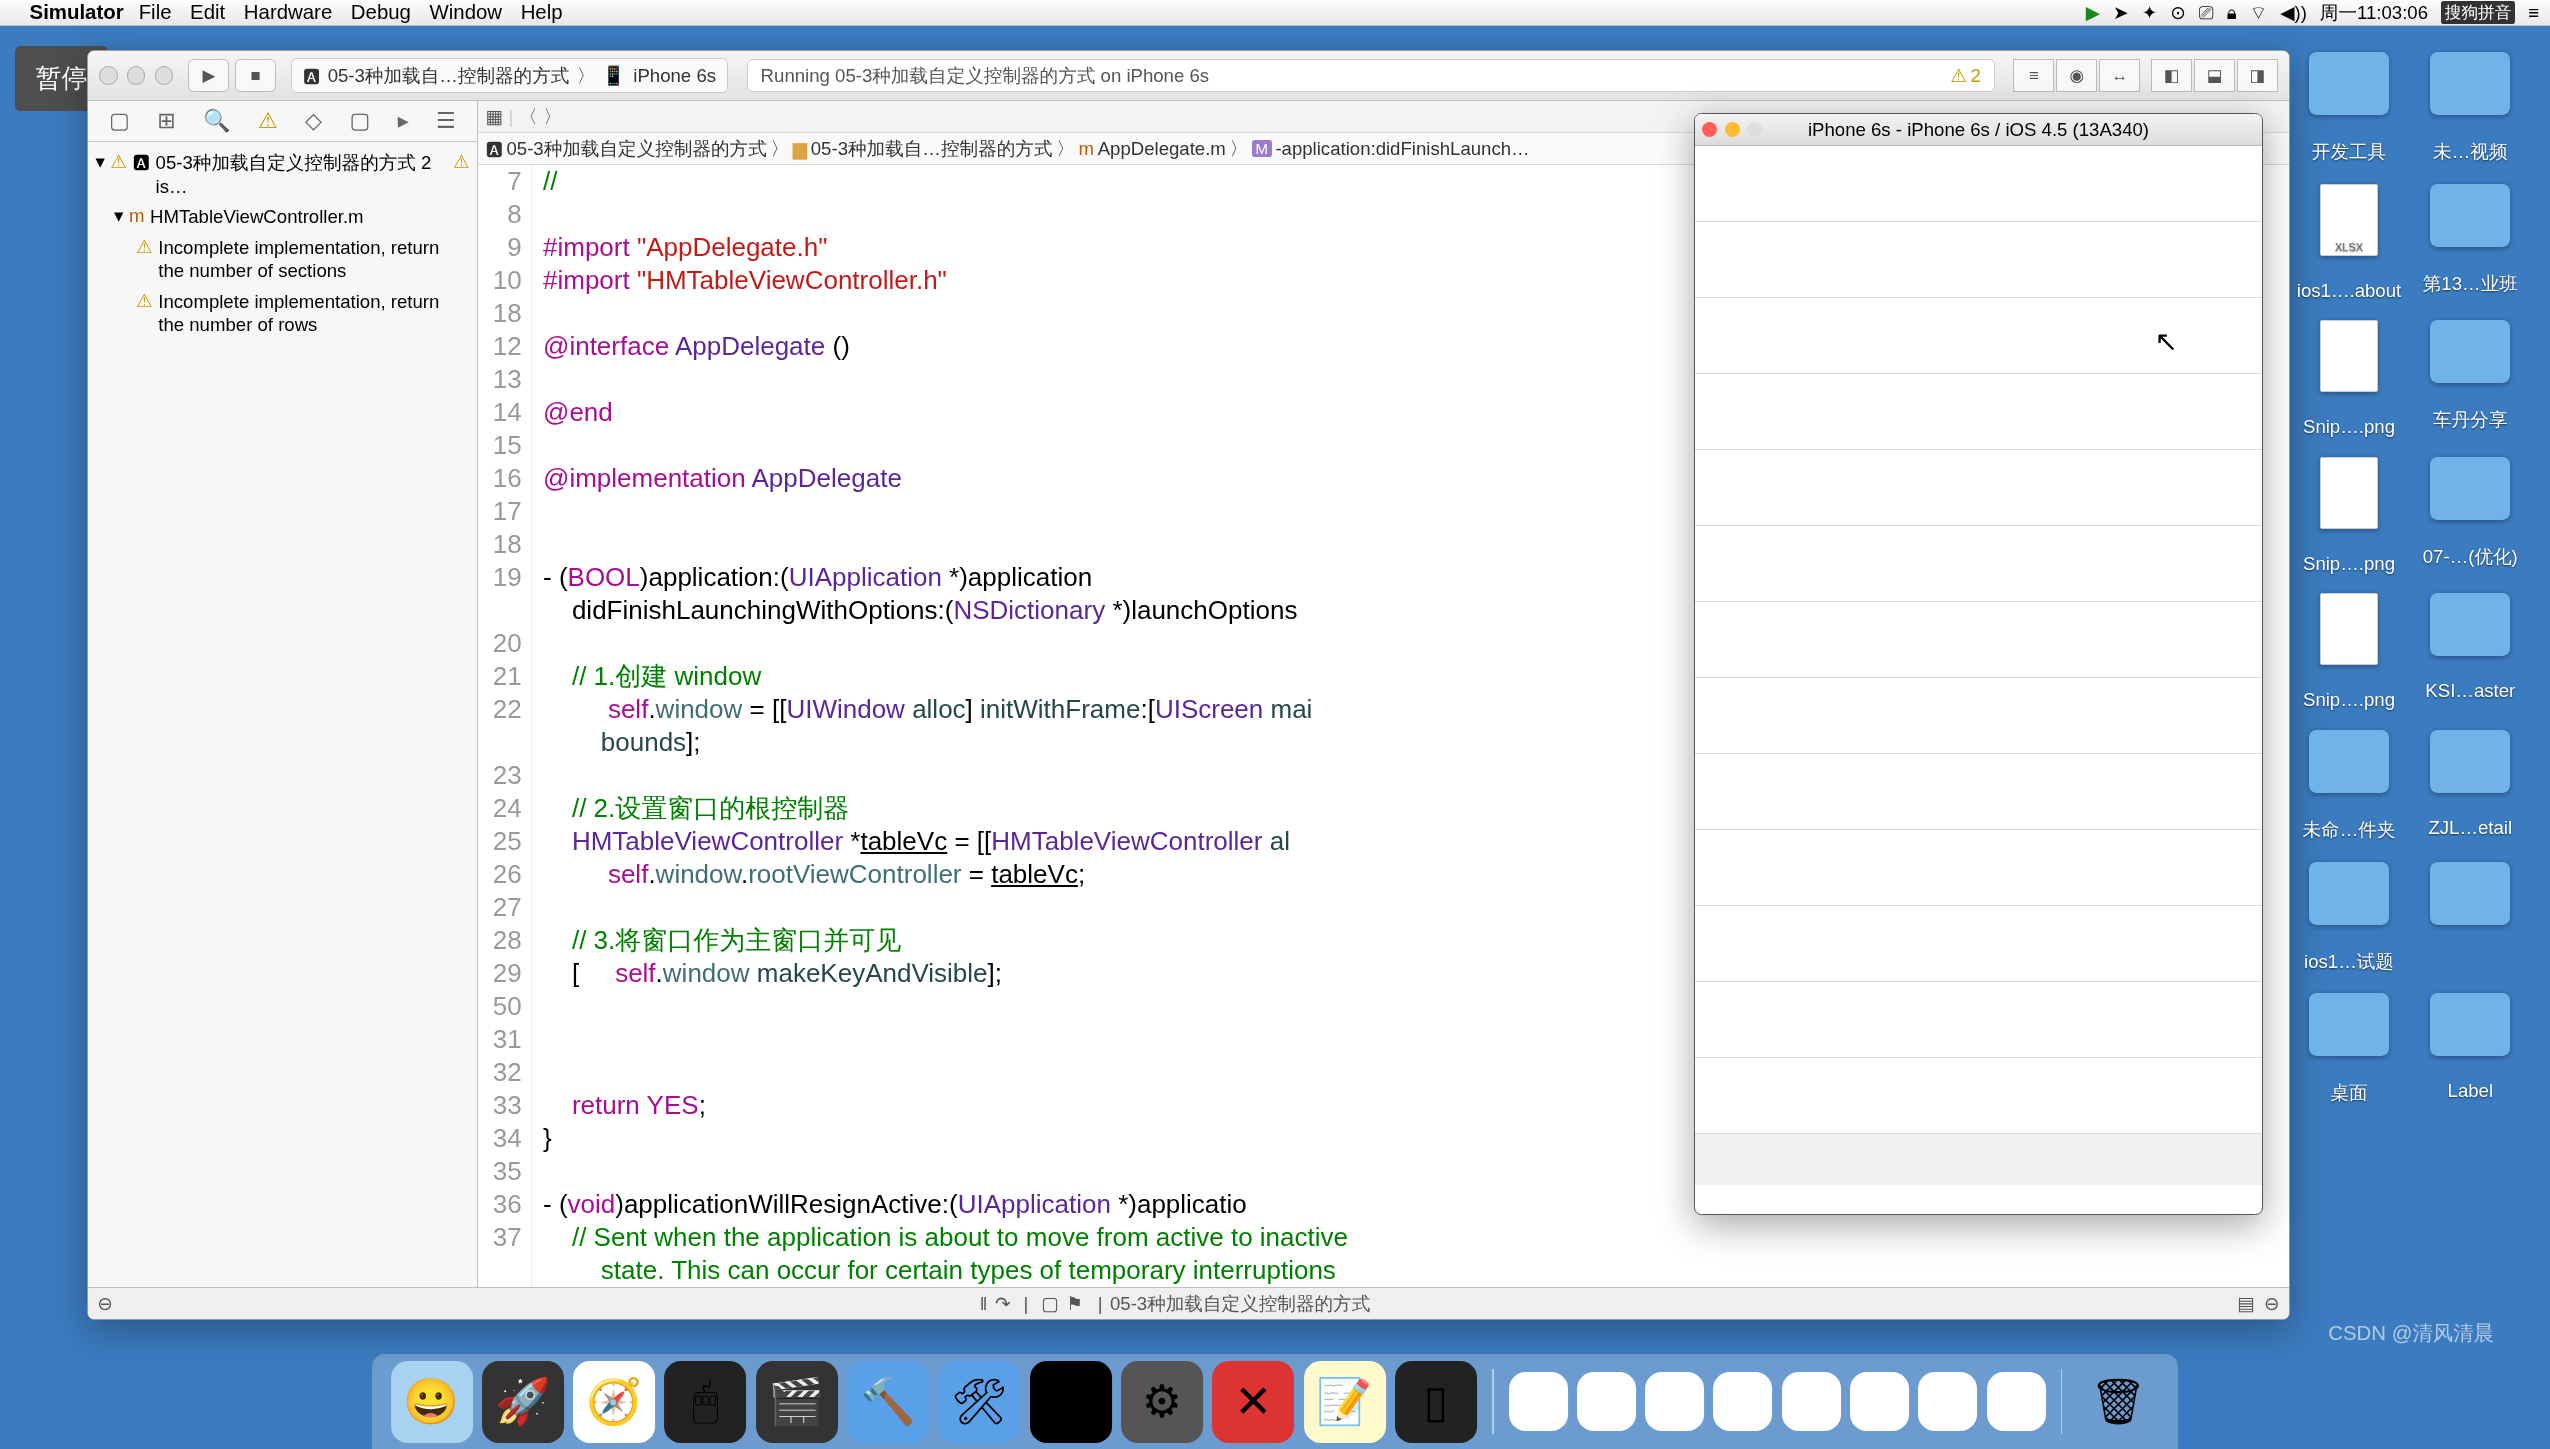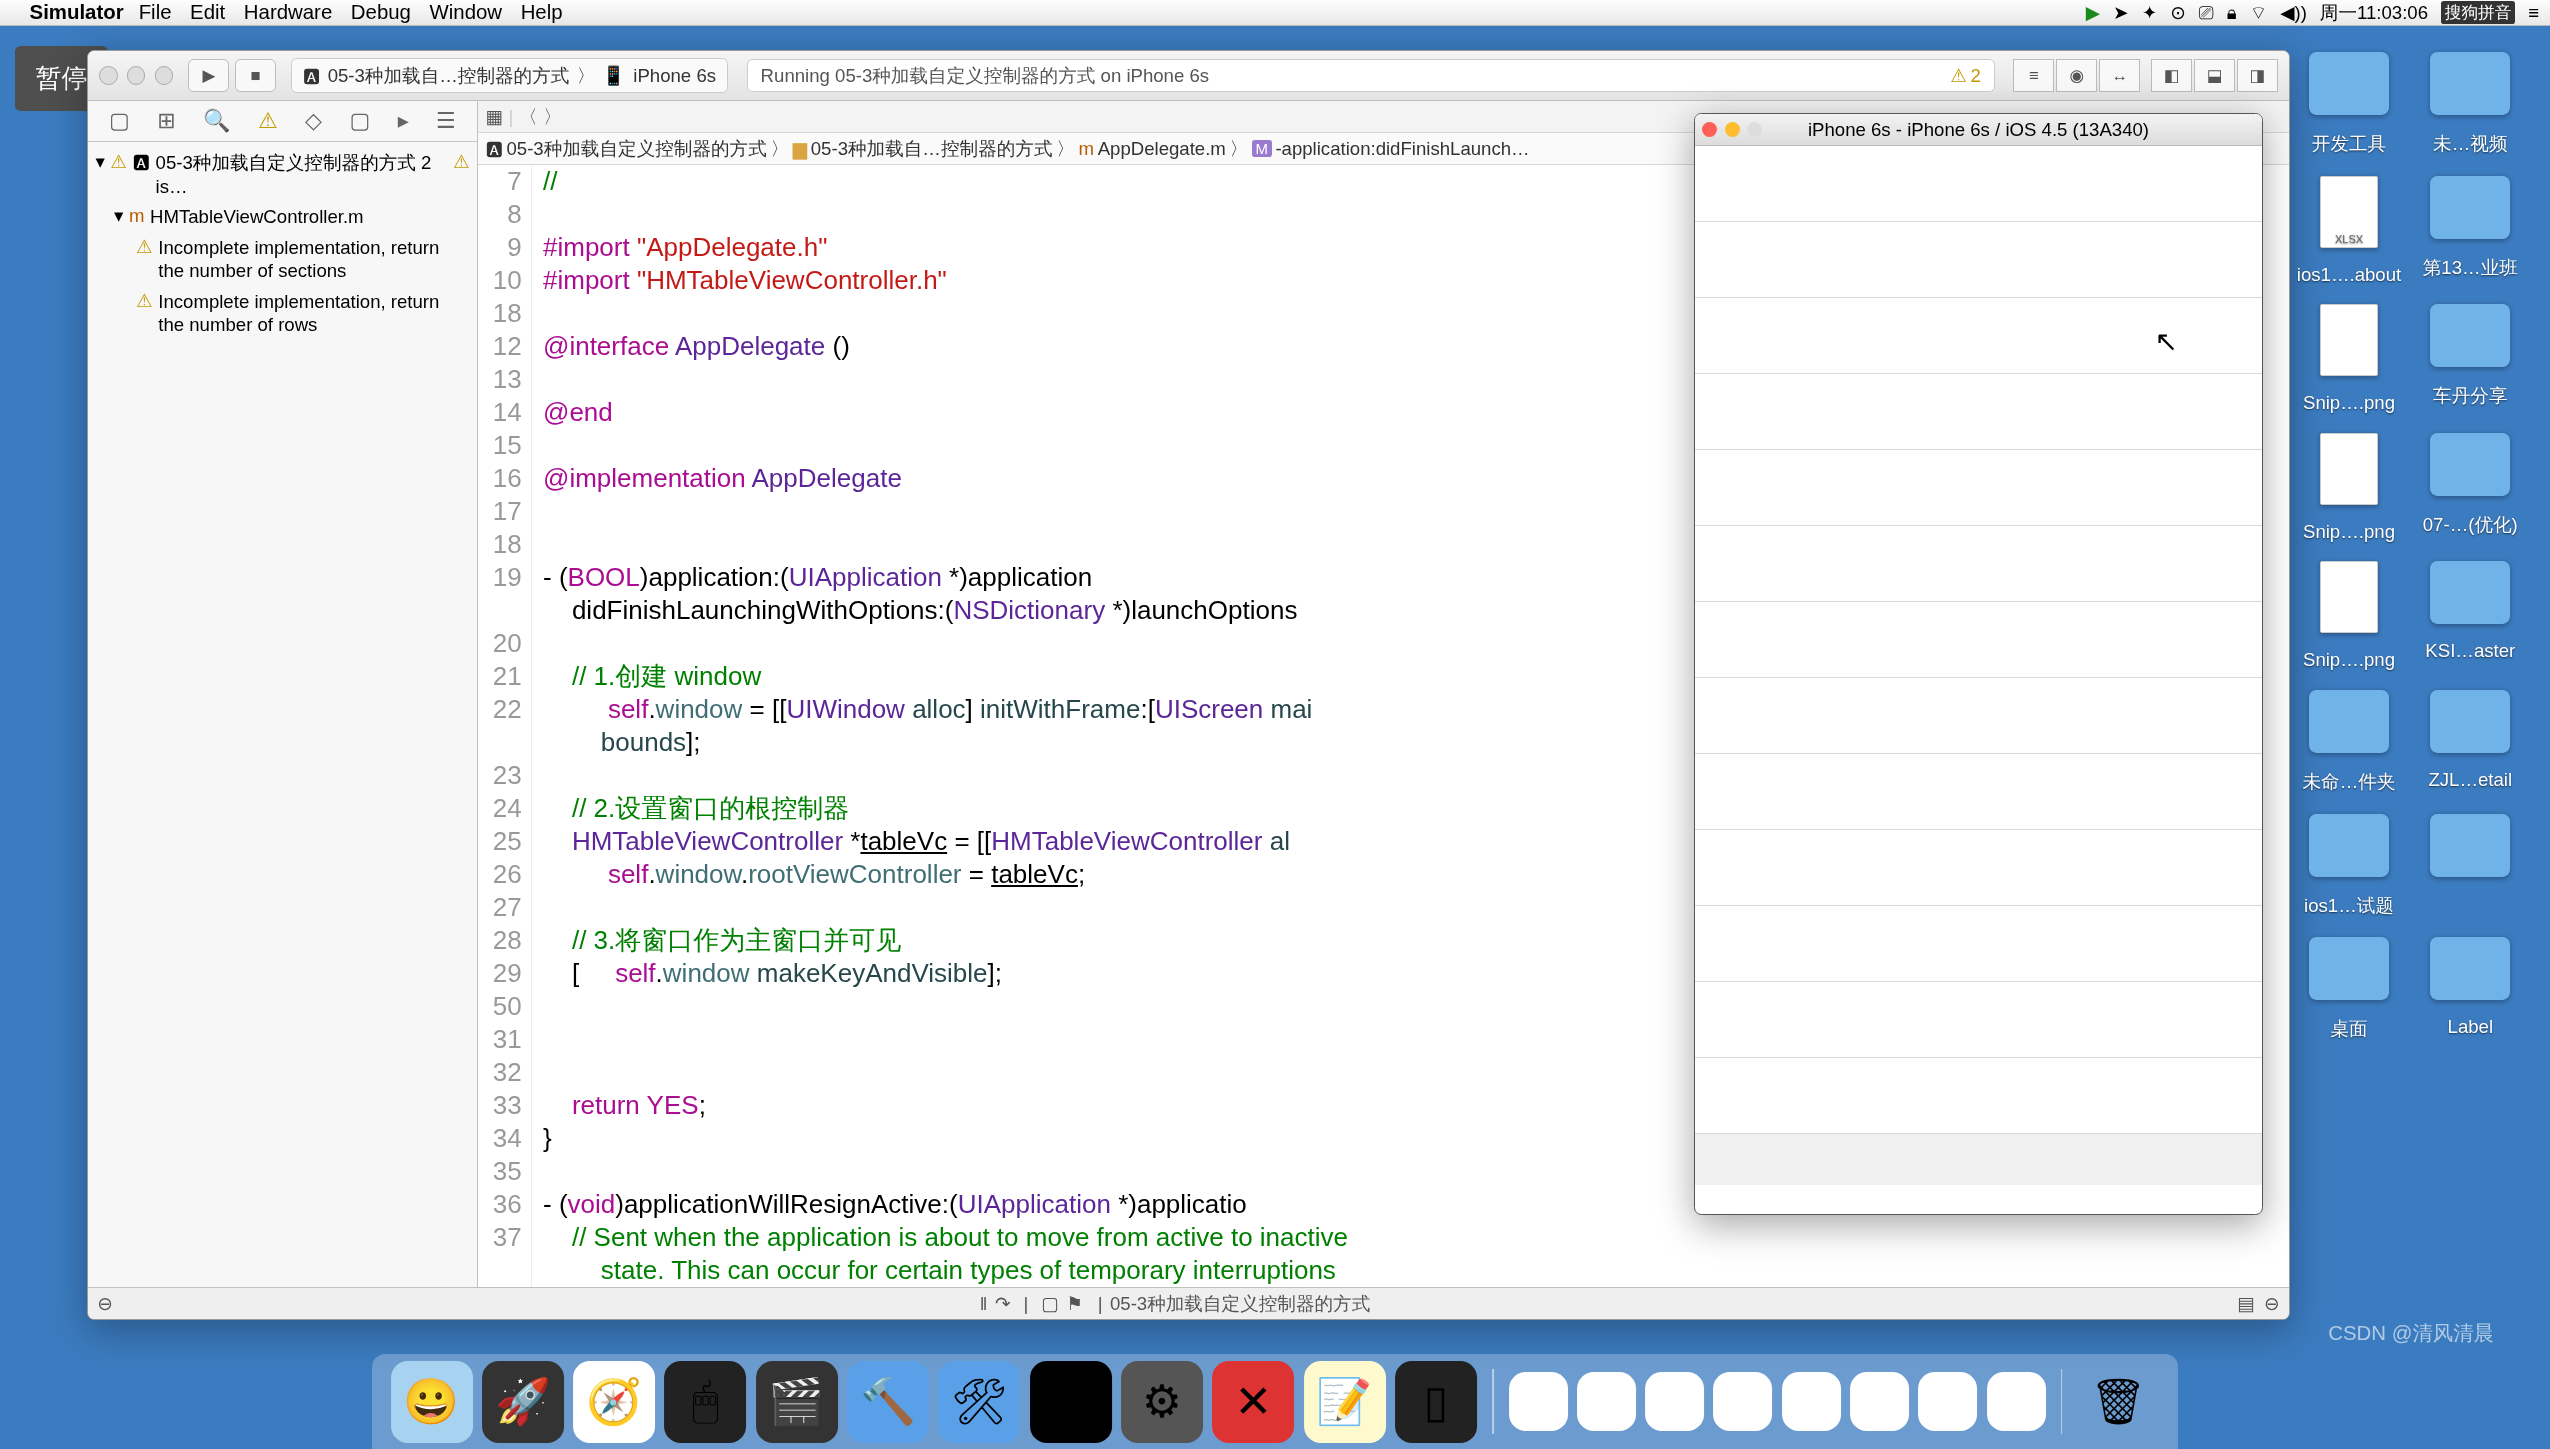--- a/index.html
+++ b/index.html
@@ -72,21 +72,21 @@
     .sim-traffic .dot { width: 15px; height: 15px; border-radius: 50%; }
     .sim-statusbar { height: 30px; display: flex; align-items: center; justify-content: space-between; padding: 0 9.3px; font-size: 16.7px; background: #f7f7f7; }
     .sim-content { height: calc(100% - 61px); background: #f0f0f0; }
     .sim-row { height: 76px; border-bottom: 0.9px solid #d9d9d9; background: #fff; }
     
     
     .pause-btn { position: absolute; left: 15px; top: 46px; background: #4e4e4e; color: #fff; padding: 15px 20.4px; border-radius: 5.6px; font-size: 26px; }
     
     
     .desktop-col { position: absolute; right: 15px; top: 52px; width: 242px; display: flex; flex-wrap: wrap; gap: 18.6px 9.3px; }
-    .desk-item { width: 112px; display: flex; flex-direction: column; align-items: center; gap: 16px; font-size: 18.6px; color: #fff; text-shadow: 0 0.9px 1.9px rgba(0,0,0,0.6); }
+    .desk-item { width: 112px; display: flex; flex-direction: column; align-items: center; gap: 24px; font-size: 18.6px; color: #fff; text-shadow: 0 0.9px 1.9px rgba(0,0,0,0.6); }
     .desk-icon { width: 80px; height: 63px; background: #6fb3e8; border-radius: 7.4px; box-shadow: 0 1.9px 5.6px rgba(0,0,0,0.3); }
     .desk-icon.file-xlsx { background: #fff; border: 0.9px solid #ccc; border-radius: 1.9px; position: relative; width: 58px; height: 72px; }
     .desk-icon.file-xlsx::after { content: 'XLSX'; position: absolute; bottom: 1.9px; left: 0; right: 0; text-align: center; font-size: 11px; color: #666; }
     .desk-icon.file-png { background: #fff; border: 0.9px solid #ccc; border-radius: 1.9px; width: 58px; height: 72px; }
     
     
     .dock { position: absolute; bottom: 0; left: 50%; transform: translateX(-50%); height: 95px; background: rgba(255,255,255,0.25); border-radius: 13px 13px 0 0; padding: 7.4px 18.6px; display: flex; align-items: center; gap: 9.3px; }
     .dock-item { width: 82px; height: 82px; border-radius: 16.7px; display: flex; align-items: center; justify-content: center; font-size: 45px; }
     .dock-sep { width: 1.9px; height: 65px; background: rgba(255,255,255,0.5); margin: 0 5.6px; }
     

